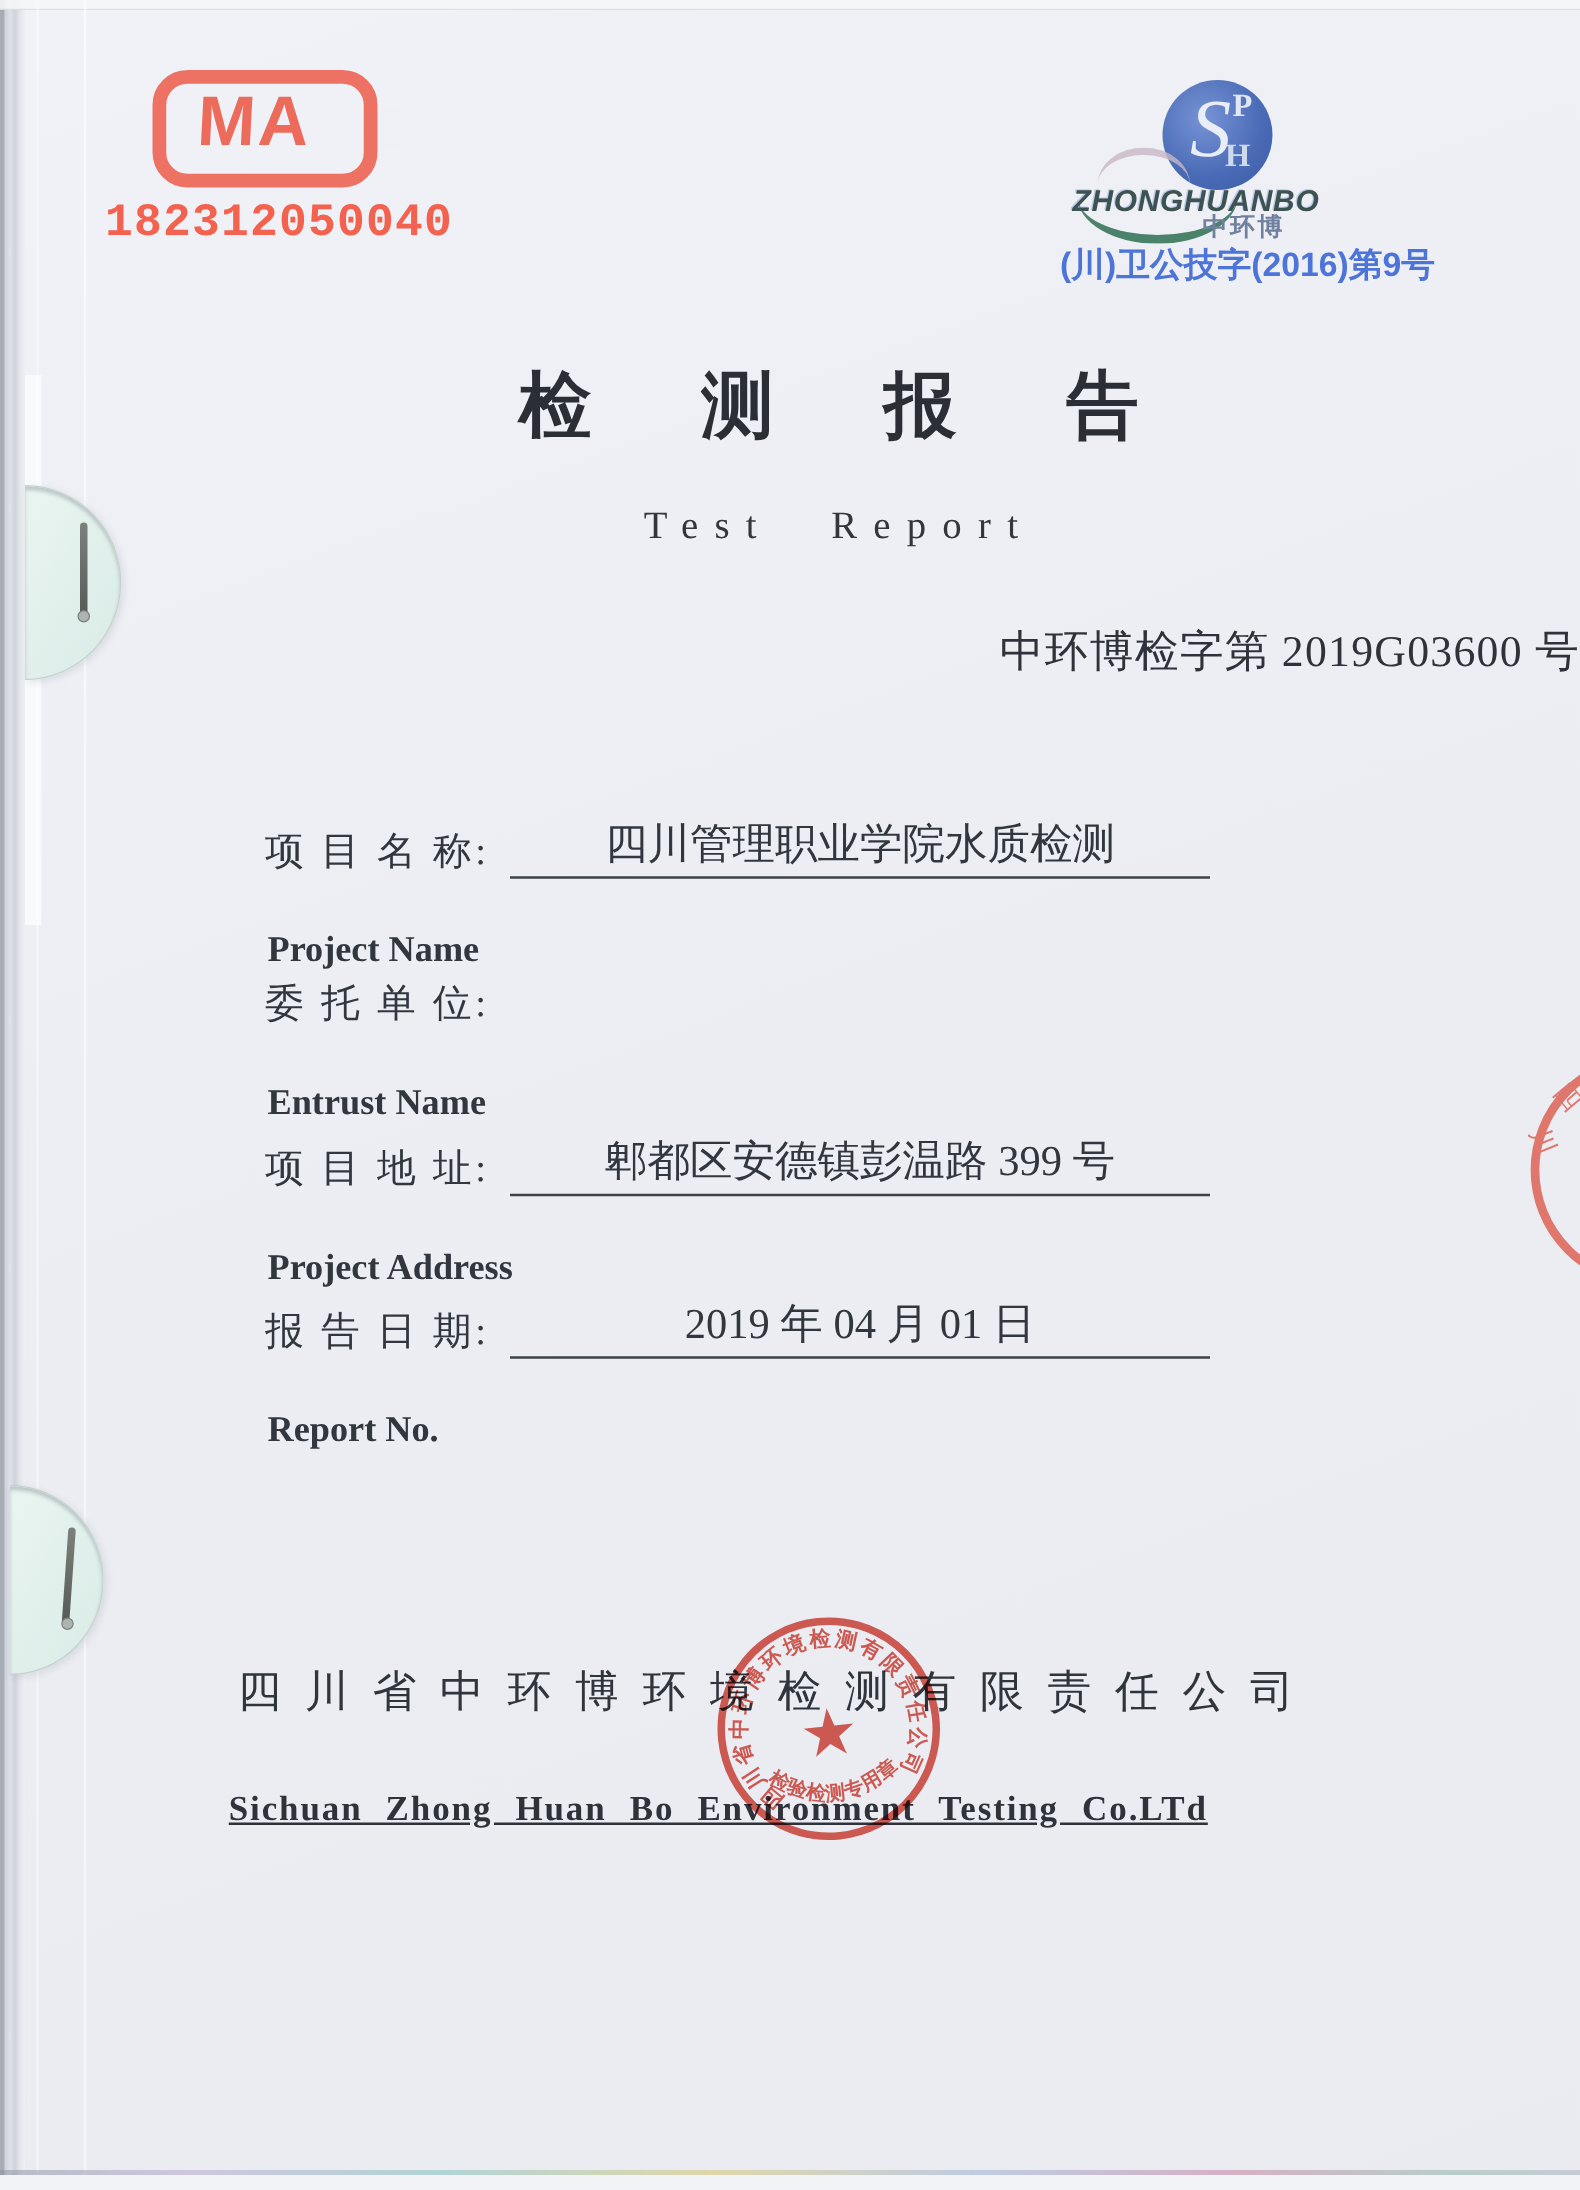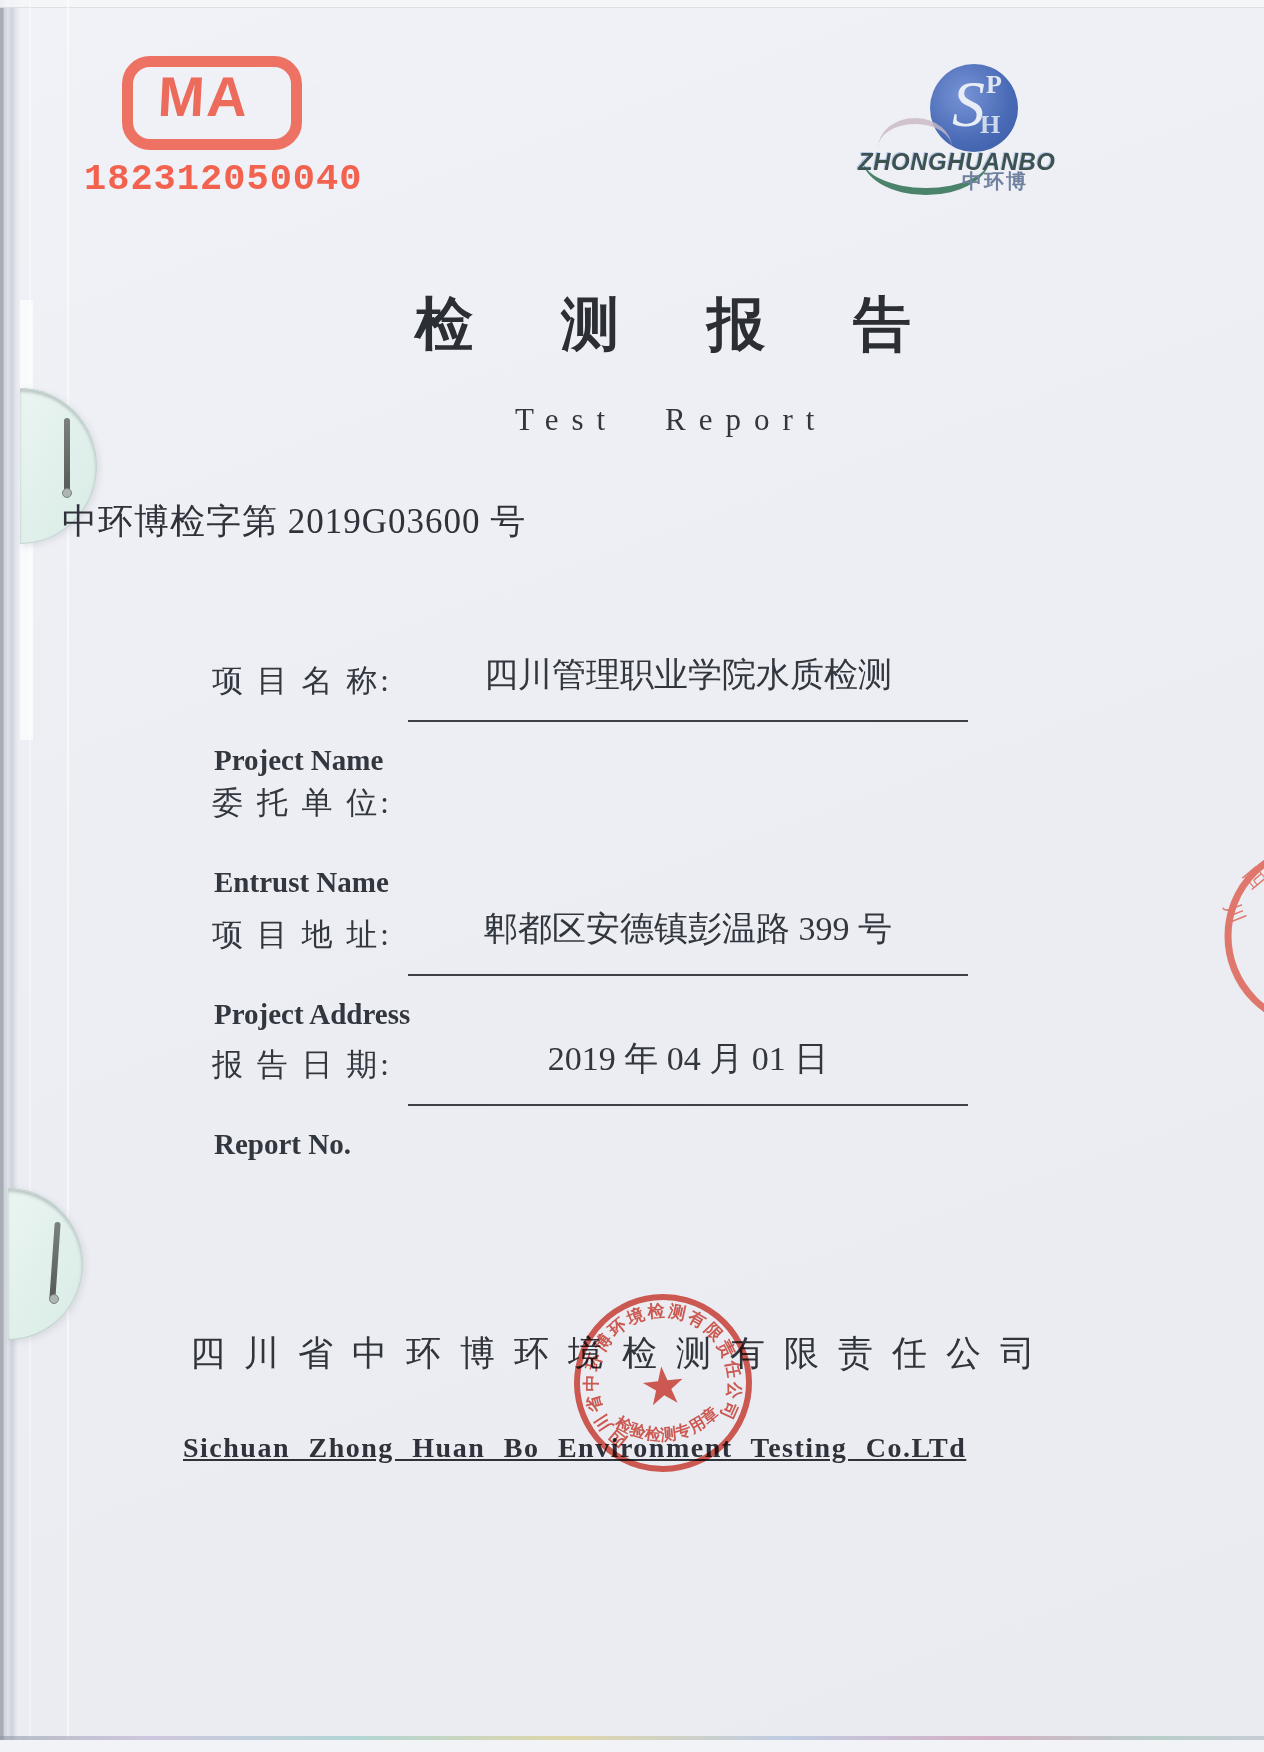--- a/index.html
+++ b/index.html
@@ -61,28 +61,28 @@
   .brand-cn{left:962px;top:168px;font-family:"Liberation Sans",sans-serif;font-weight:bold;
             font-size:20px;letter-spacing:2px;color:#70809f;}
   .license{left:848px;top:194px;font-family:"Liberation Sans",sans-serif;font-weight:bold;
            font-size:27px;color:#4d74d8;}
 
   
   .title-cn{left:415px;top:286px;font-size:58px;font-weight:bold;letter-spacing:88px;
             white-space:nowrap;color:#2b2e35;}
   .title-en{left:515px;top:402px;font-size:31px;letter-spacing:13px;word-spacing:26px;
             white-space:nowrap;color:#33363d;}
-  .doc-no{left:0;right:0;top:498px;text-align:left;padding-left:62px;font-size:35px;
+  .doc-no{left:0;right:0;top:498px;text-align:right;padding-left:62px;font-size:35px;
           letter-spacing:1px;color:#2f323a;}
 
   
   .field-row{position:absolute;left:212px;width:830px;height:120px;}
   .f-label{position:absolute;left:0;top:0;font-size:31px;letter-spacing:3px;white-space:nowrap;}
   .f-value{position:absolute;left:196px;top:-8px;width:560px;text-align:center;font-size:34px;
-           border-bottom:2px solid #3e4148;padding-bottom:22px;white-space:nowrap;}
+           border-bottom:2px solid #3e4148;padding-bottom:3px;white-space:nowrap;}
   .f-en{position:absolute;left:2px;top:84px;font-size:29px;font-weight:bold;}
   .row1{top:660px;}.row2{top:782px;}.row3{top:914px;}.row4{top:1044px;}
 
   
   .foot-cn{left:190px;top:1330px;font-size:35px;letter-spacing:19px;white-space:nowrap;color:#30343b;}
   .foot-en{left:183px;top:1432px;font-size:28px;font-weight:bold;letter-spacing:1.5px;
            word-spacing:10px;white-space:nowrap;color:#2f323a;text-decoration:underline;}
 
   
   .seal-svg{left:568px;top:1288px;width:190px;height:190px;opacity:.88;mix-blend-mode:multiply;
@@ -120,20 +120,21 @@
 
   <div class="abs emblem">
     <span class="s">S</span>
     <span class="p">P</span>
     <span class="h">H</span>
   </div>
   <div class="abs arc-pink"></div>
   <div class="abs swoosh"></div>
   <div class="abs brand-en">ZHONGHUANBO</div>
   <div class="abs brand-cn">中环博</div>
+  <div class="abs license">(川)卫公技字(2016)第9号</div>
 
   <div class="abs title-en">Test Report</div>
   <div class="abs title-cn">检测报告</div>
   <div class="abs doc-no">中环博检字第 2019G03600 号</div>
 
   <div class="field-row row1">
     <span class="f-label">项 目 名 称:</span>
     <span class="f-value">四川管理职业学院水质检测</span>
     <span class="f-en">Project Name</span>
   </div>

